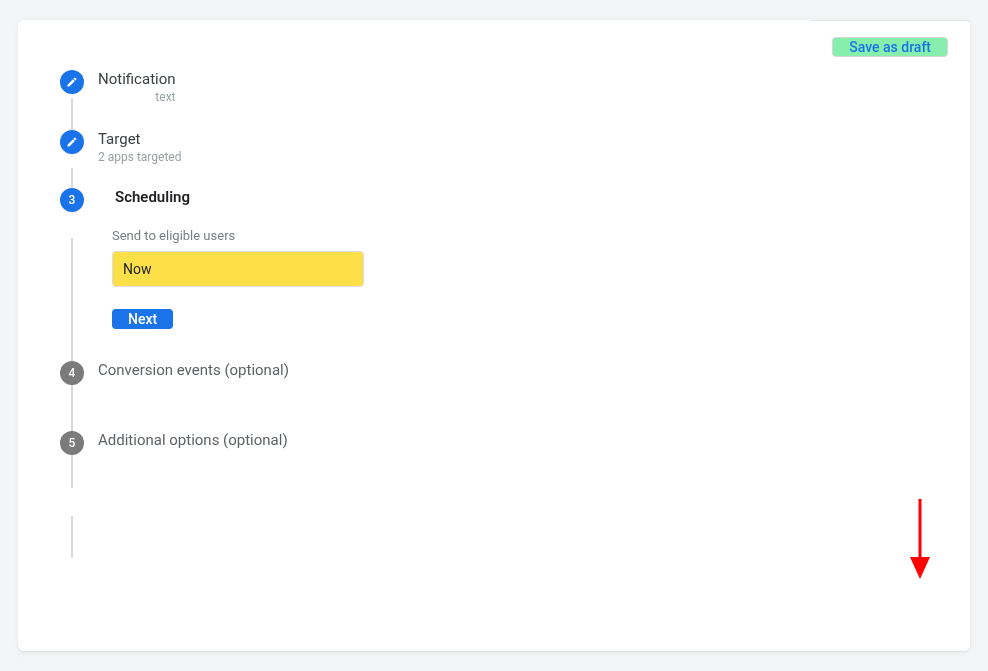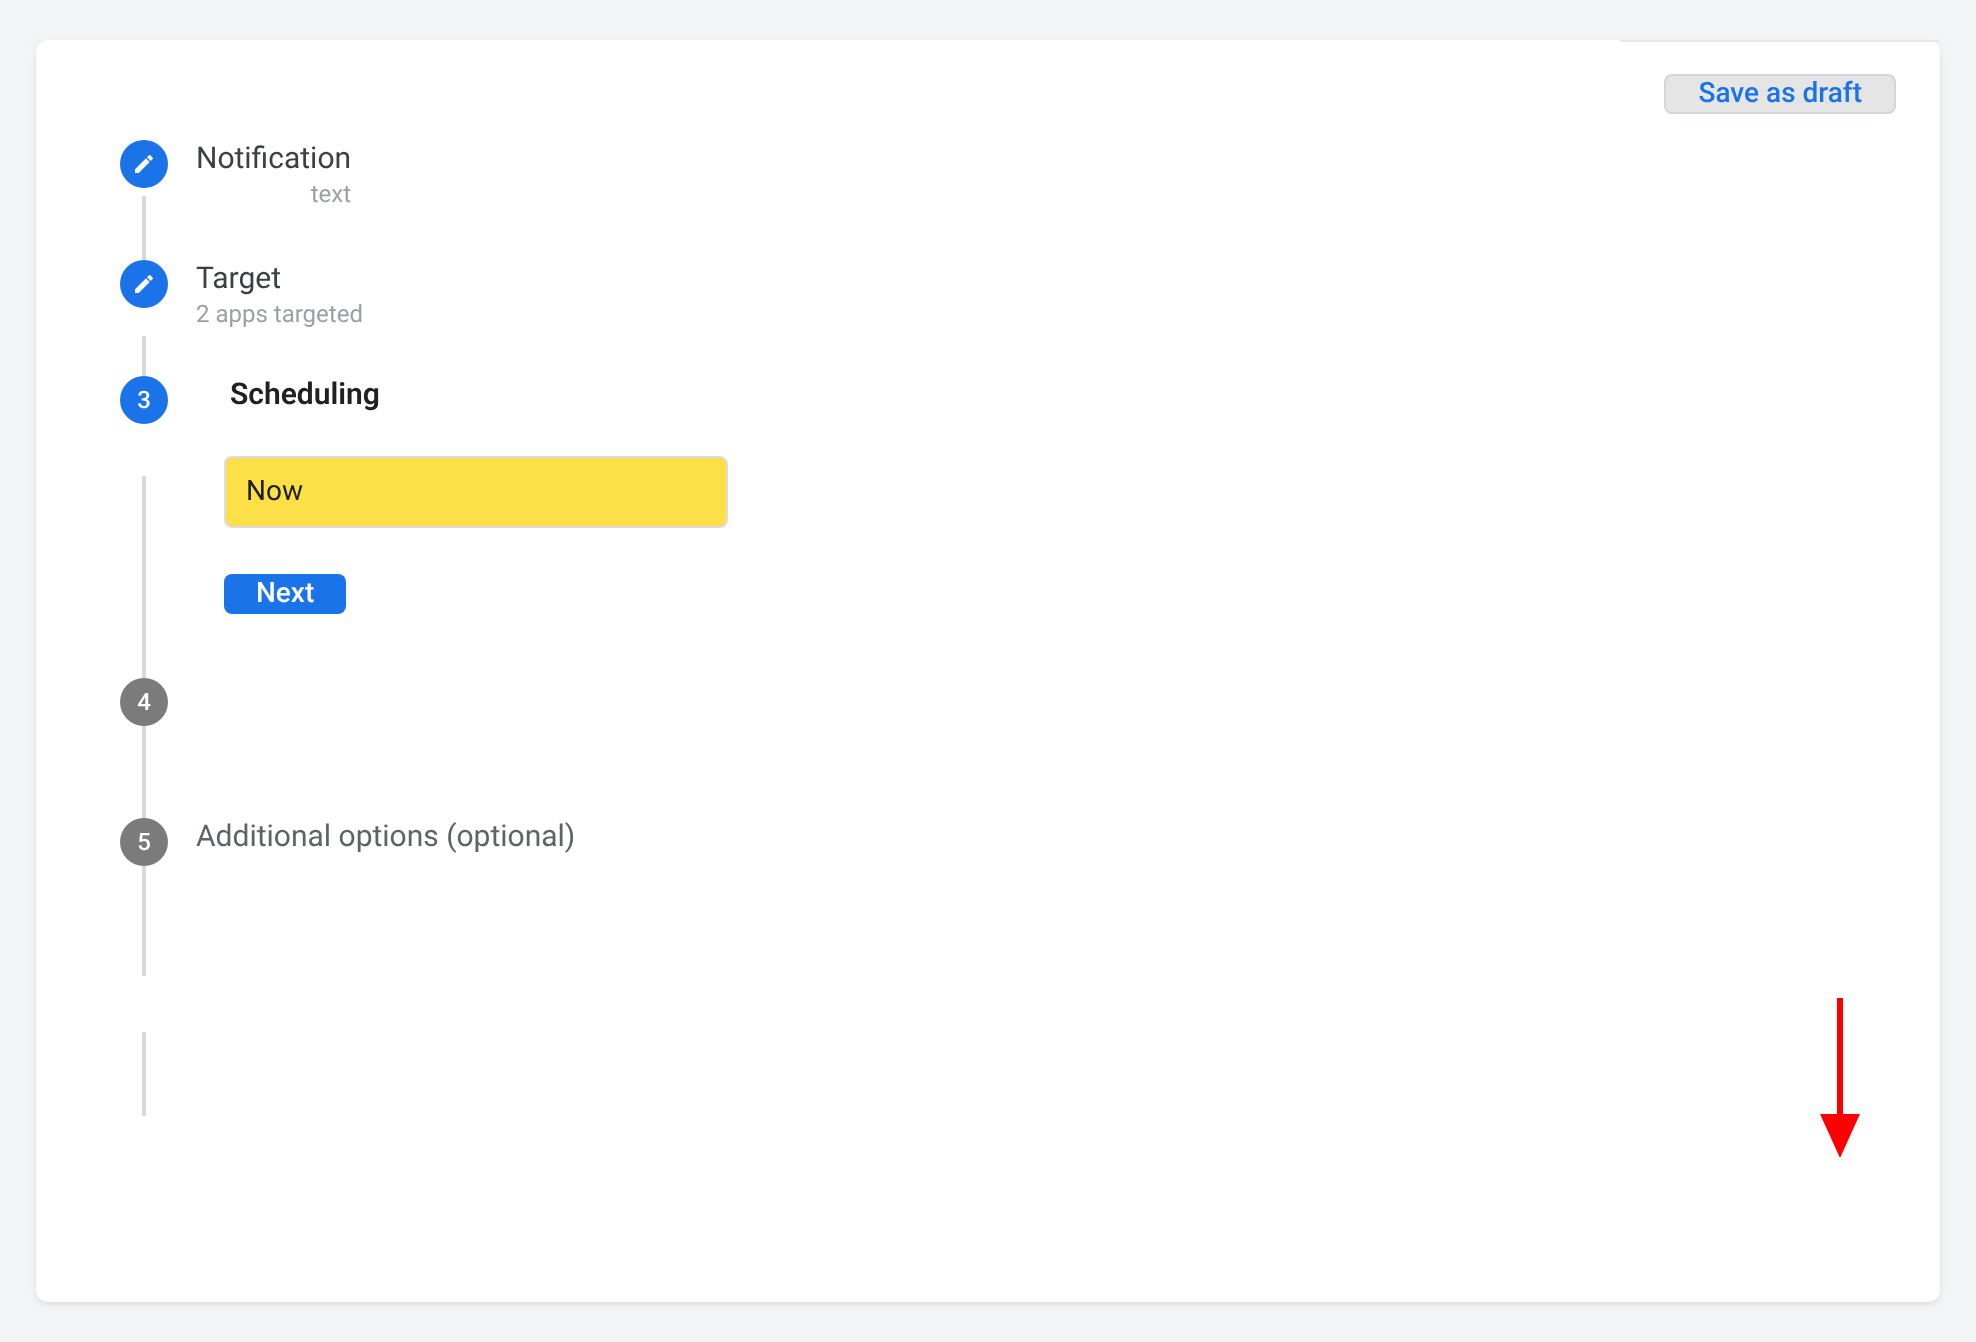--- a/index.html
+++ b/index.html
@@ -108,21 +108,21 @@
       cursor: pointer;
       padding: 0 16px;
       border: none;
       font-family: inherit;
     }
     .btn-primary {
       background: #1a73e8;
       color: #fff;
     }
     .btn-outline {
-      background: #e5e5e5;
+      background: #86efac;
       color: #1a73e8;
       border: 1px solid #d2d5da;
     }
     .next-wrap { margin-top: 22px; }
 
     
     .arrow-annotation {
       position: absolute;
       right: 36px;
       bottom: 70px;
@@ -168,31 +168,35 @@
       </div>
 
       <div class="step step3" style="display:block;">
         <div style="display:flex;align-items:flex-start;">
           <div class="badge badge-active">3</div>
           <div class="step-head">
             <div class="step-title active">Scheduling</div>
           </div>
         </div>
         <div class="step-content">
+          <div class="field-label">Send to eligible users</div>
           <div class="select-box">
             <span>Now</span>
           </div>
           <div class="next-wrap">
             <button class="btn btn-primary">Next</button>
           </div>
         </div>
       </div>
 
       <div class="step step4">
         <div class="badge badge-todo">4</div>
+        <div class="step-head">
+          <div class="step-title todo">Conversion events (optional)</div>
+        </div>
       </div>
 
       <div class="step">
         <div class="badge badge-todo">5</div>
         <div class="step-head">
           <div class="step-title todo">Additional options (optional)</div>
         </div>
       </div>
 
     </div>

